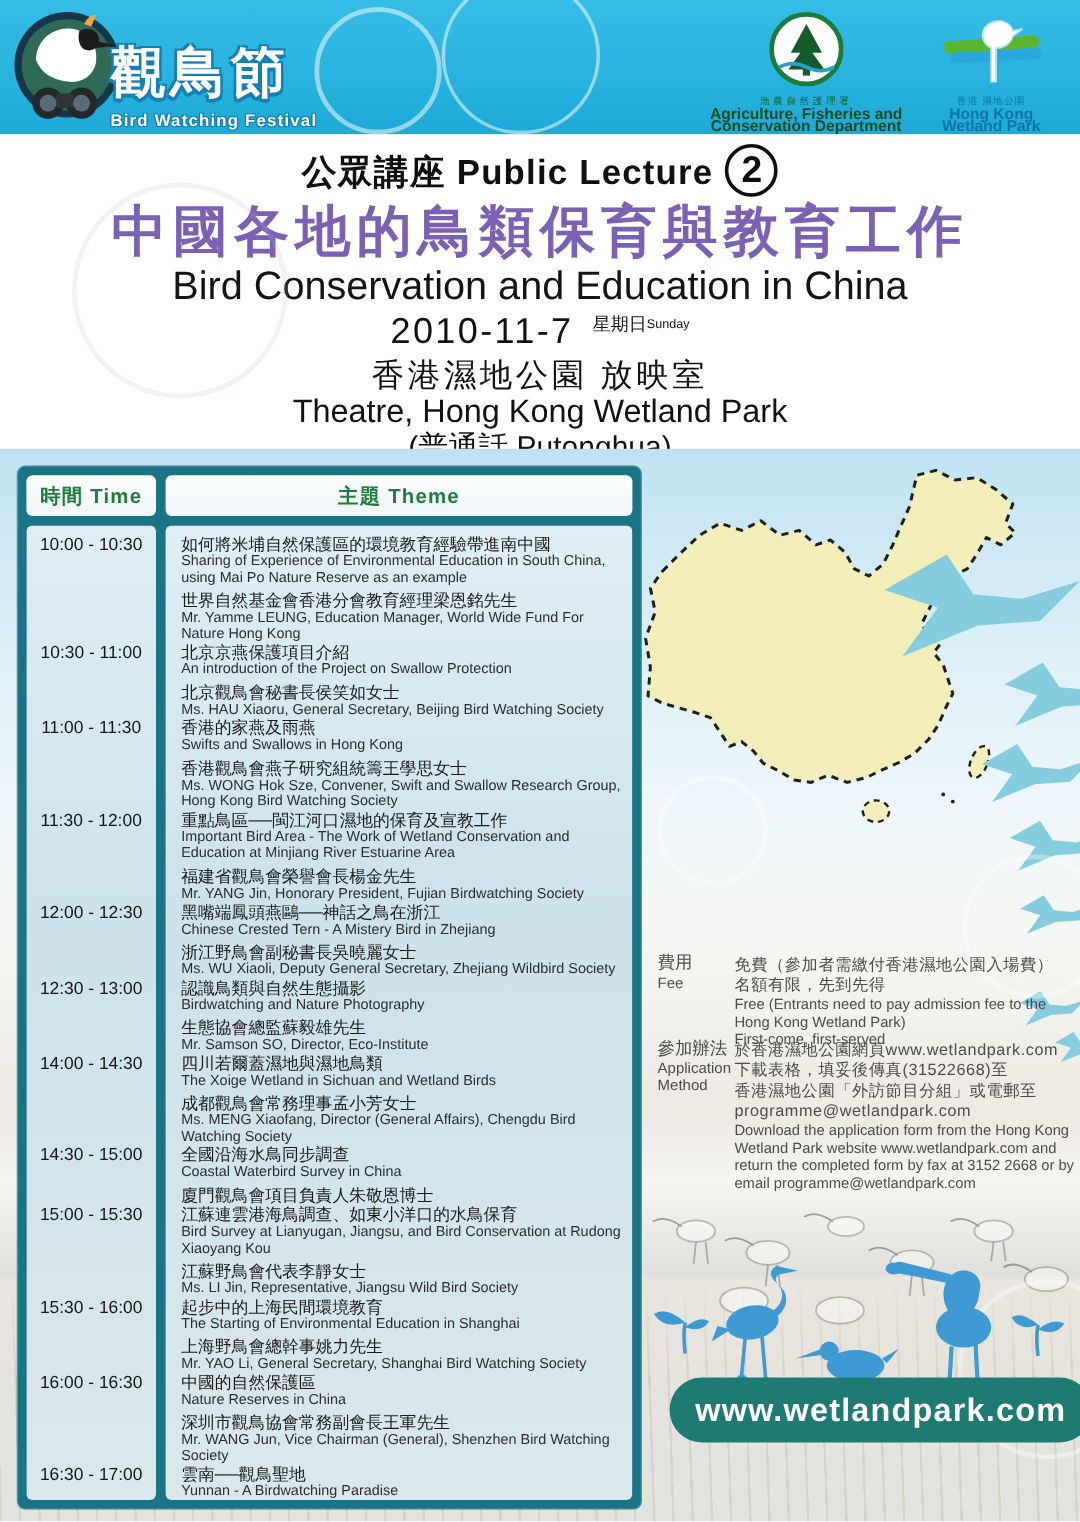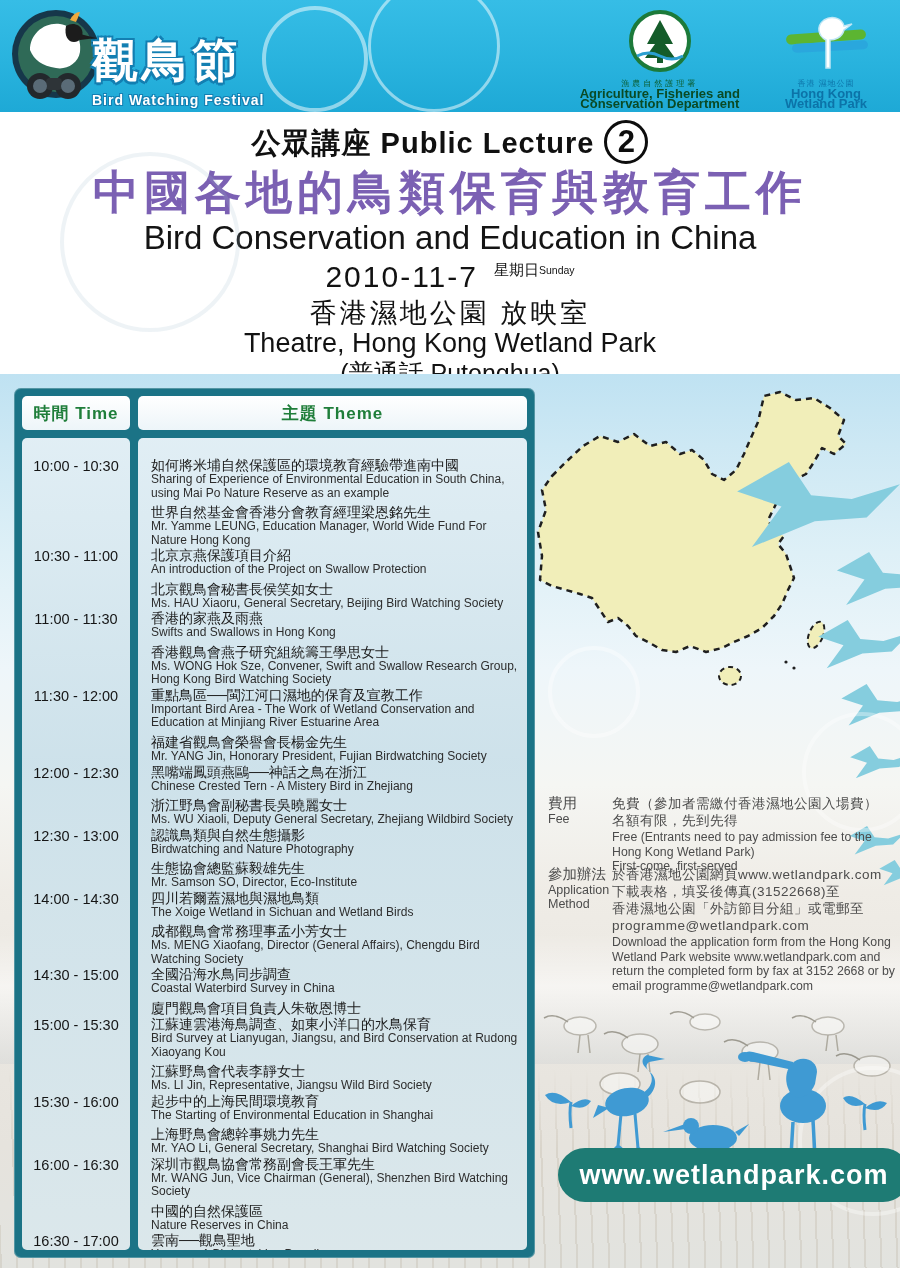--- a/index.html
+++ b/index.html
@@ -10,21 +10,21 @@
   .banner { position:relative; height:112px; background:linear-gradient(180deg,#36bde6 0%,#29b3de 55%,#1ea9d6 100%); overflow:hidden; }
   .ring { position:absolute; border:4px solid rgba(255,255,255,.5); border-radius:50%; }
   .ring.faint { border-color:rgba(160,190,205,.18); }
   .festival-logo { position:absolute; left:10px; top:4px; display:flex; align-items:flex-start; }
   .emblem { width:96px; height:104px; flex:none; }
   .festival-text { margin-left:-14px; margin-top:26px; }
   .festival-cn { font-size:46px; font-weight:bold; color:#fff; letter-spacing:4px;
       text-shadow:2px 2px 0 #137fb2,-2px 2px 0 #137fb2,2px -2px 0 #137fb2,-2px -2px 0 #137fb2,0 3px 0 #137fb2; }
   .festival-en { font-size:14px; font-weight:bold; color:#fff; margin-top:0px; letter-spacing:1px;
       text-shadow:1px 1px 0 #137fb2,-1px 1px 0 #137fb2,1px -1px 0 #137fb2,-1px -1px 0 #137fb2; }
-  .org-logos { position:absolute; right:26px; top:10px; display:flex; gap:38px; }
+  .org-logos { position:absolute; right:26px; top:10px; display:flex; gap:26px; }
   .org { text-align:center; }
   .org-cap-cn { font-size:8px; letter-spacing:3px; color:#0a5c2e; margin-top:2px; }
   .org-cap-en { font-size:13px; font-weight:bold; color:#0a4a24; line-height:10px; }
   .org.hkwp .org-cap-cn { color:#0c73a8; letter-spacing:1px;}
   .org.hkwp .org-cap-en { color:#0c73a8; }
 
   
   .title-block { position:relative; height:262px; background:#fff; text-align:center; padding-top:8px; }
   .lecture-line { display:flex; justify-content:center; align-items:flex-end; height:44px; }
   .lecture-text { font-size:29px; font-weight:600; color:#101010; letter-spacing:1px; }
@@ -57,21 +57,21 @@
   .sched { position:absolute; left:14px; top:14px; width:521px; height:870px; background:#1b7386; border-radius:7px;
       padding:8px; display:grid; grid-template-columns:108px 1fr; grid-template-rows:34px 1fr; gap:8px; z-index:4;
       box-shadow:0 0 0 1px rgba(255,255,255,.25) inset; }
   .th { background:linear-gradient(180deg,#ffffff,#edf5f9); border-radius:5px; display:flex; align-items:center; justify-content:center;
       color:#1f7e3a; font-weight:bold; font-size:17px; letter-spacing:1px; }
   .tbody { grid-column:1 / 3; position:relative; overflow:hidden; }
   .panelL,.panelR { position:absolute; top:0; bottom:0; border-radius:5px;
       background:linear-gradient(180deg,rgba(231,242,248,.97) 0%,rgba(219,234,242,.93) 40%,rgba(240,244,246,.9) 100%); }
   .panelL { left:0; width:108px; }
   .panelR { left:116px; right:0; }
-  .rows { position:relative; height:100%; display:flex; flex-direction:column; justify-content:space-between; padding:7px 0 0 0;margin-top:12px; }
+  .rows { position:relative; height:100%; display:flex; flex-direction:column; justify-content:space-between; padding:7px 0 0 0; }
   .trow { display:flex; }
   .tcell-time { width:108px; flex:none; text-align:center; font-size:14.5px; color:#151515; padding-top:1px; }
   .tcell-theme { flex:1; margin-left:8px; padding:0 8px 0 13px; }
   .block + .block { margin-top:4px; }
   .cn { font-size:14px; line-height:16px; color:#1a1a1a; }
   .en { font-size:12px; line-height:13.5px; color:#2d2d2d; }
 
   
   .info-block { position:absolute; display:flex; z-index:3; color:#4c4c4c; }
   .info-label { width:64px; flex:none; }
@@ -357,26 +357,26 @@
                 <div class="block">
                   <div class="cn">上海野鳥會總幹事姚力先生</div>
                   <div class="en">Mr. YAO Li, General Secretary, Shanghai Bird Watching Society</div>
                 </div>
               </div>
             </div>
             <div class="trow">
               <div class="tcell-time">16:00 - 16:30</div>
               <div class="tcell-theme">
                 <div class="block">
+                  <div class="cn">中國的自然保護區</div>
+                  <div class="en">Nature Reserves in China</div>
+                </div>
+                <div class="block">
                   <div class="cn">深圳市觀鳥協會常務副會長王軍先生</div>
                   <div class="en">Mr. WANG Jun, Vice Chairman (General), Shenzhen Bird Watching Society</div>
-                </div>
-                <div class="block">
-                  <div class="cn">中國的自然保護區</div>
-                  <div class="en">Nature Reserves in China</div>
                 </div>
               </div>
             </div>
             <div class="trow">
               <div class="tcell-time">16:30 - 17:00</div>
               <div class="tcell-theme">
                 <div class="block">
                   <div class="cn">雲南──觀鳥聖地</div>
                   <div class="en">Yunnan - A Birdwatching Paradise</div>
                 </div>

